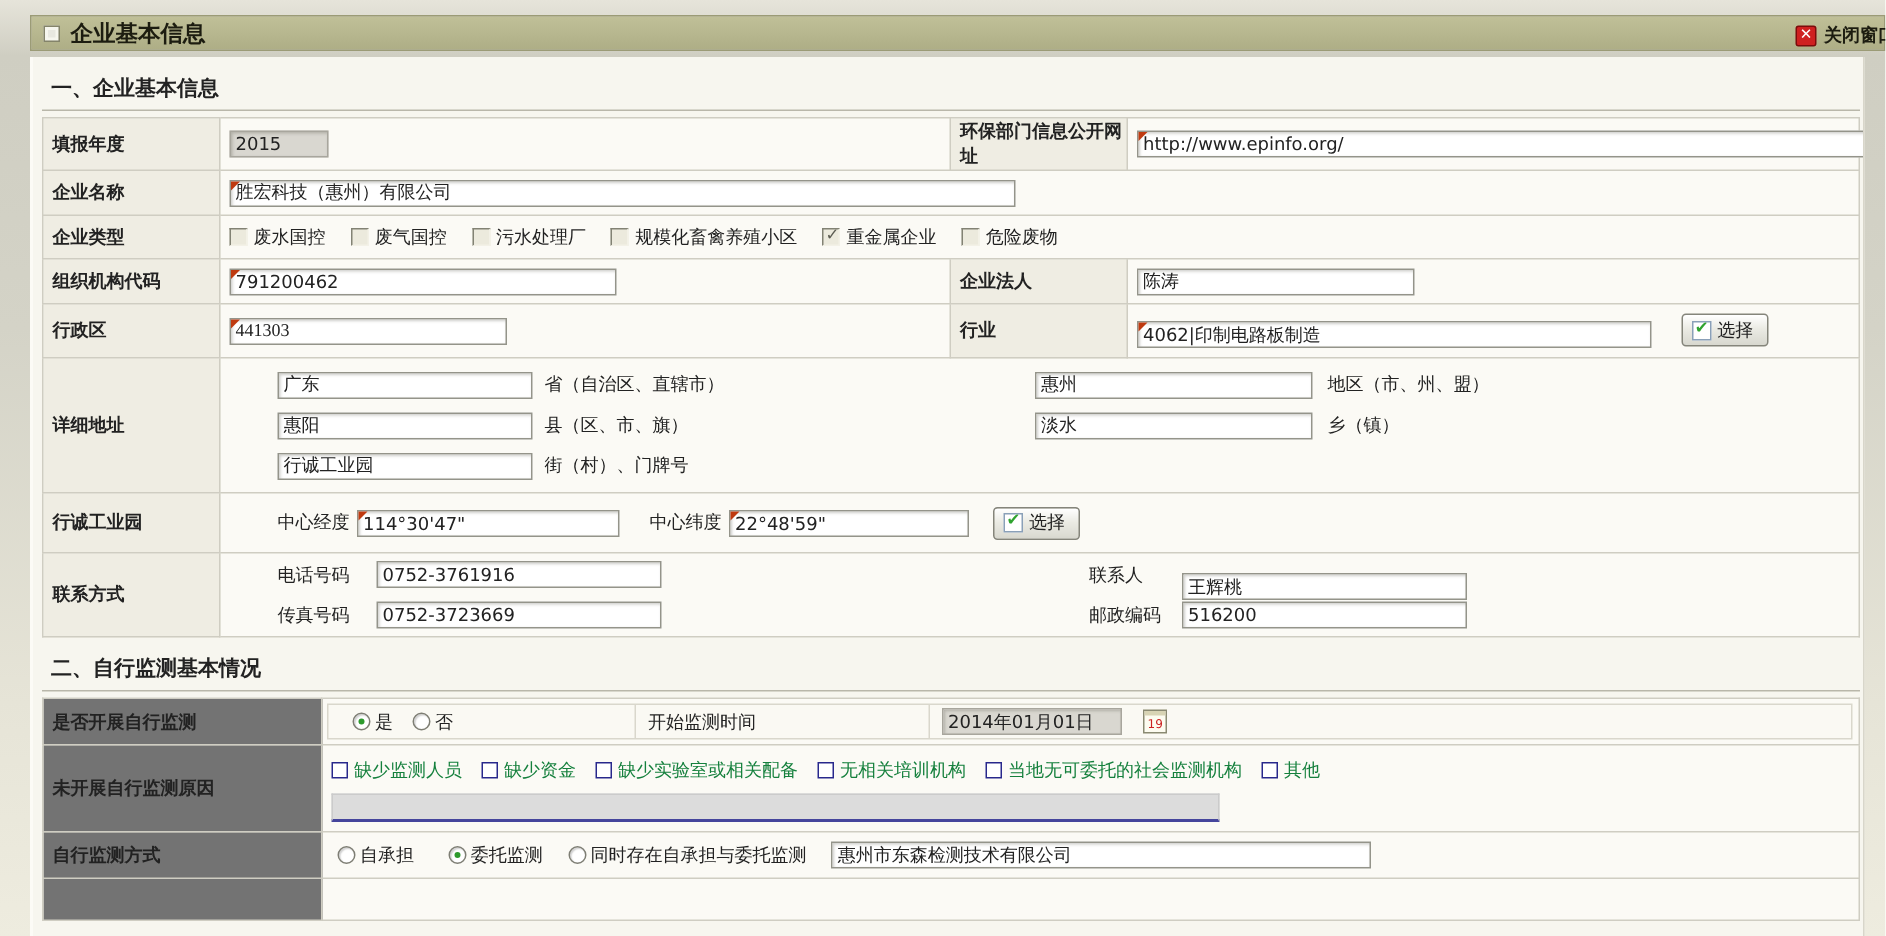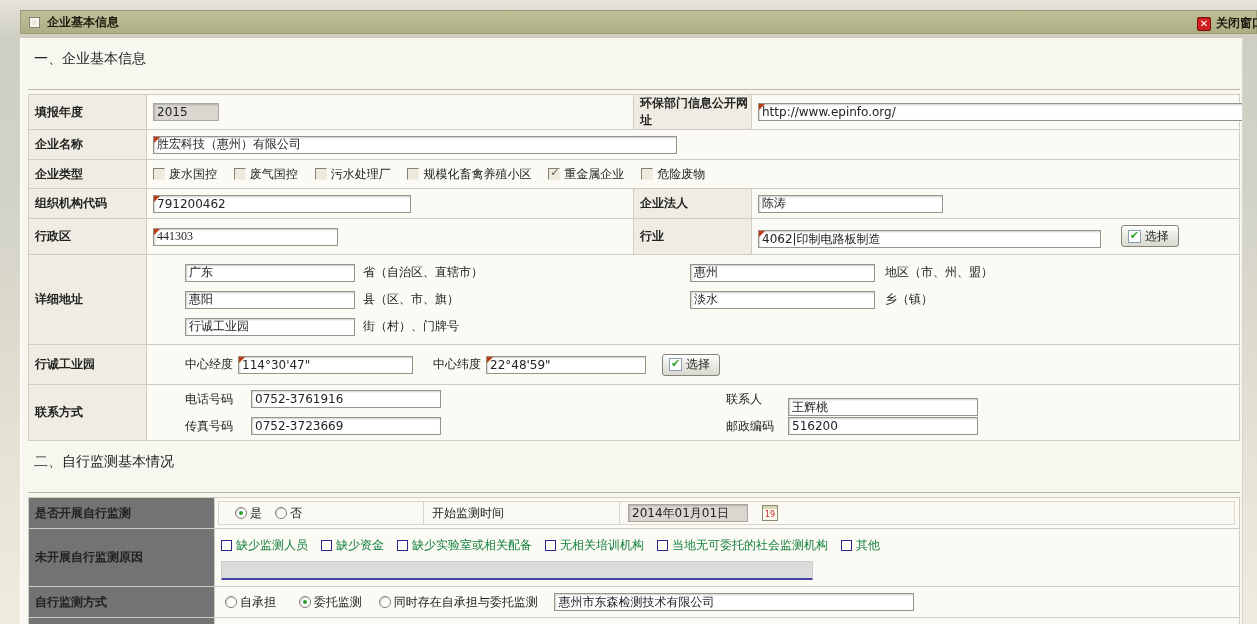--- a/index.html
+++ b/index.html
@@ -7,39 +7,39 @@
   body { font-family:"DejaVu Sans","Liberation Sans",sans-serif; font-size:12px; color:#222; }
   .screen { position:relative; width:1257px; height:624px; overflow:hidden;
     background:linear-gradient(180deg,#e6e4da 0%,#cfcec2 6%,#d4d3c7 35%,#e6e4d7 75%,#eeecdf 100%); }
 
   
   .titlebar { position:absolute; left:20px; top:10px; width:1237px; height:24px;
     background:linear-gradient(180deg,#c0c098,#aeae86); border:1px solid #9b9b76;
     display:flex; align-items:center; padding-left:8px; }
   .tb-icon { width:11px; height:11px; background:#e8e8e0; border:1px solid #84846a; margin-right:7px;
     box-shadow:inset 0 0 0 2px #f6f6ee; }
-  .tb-title { font-weight:bold; font-size:12px; color:#1c1c10; }
+  .tb-title { font-weight:bold; font-size:15px; color:#1c1c10; }
   .tb-close { position:absolute; right:-8px; top:4px; display:flex; align-items:center; gap:5px;
     font-weight:bold; color:#1c1c10; cursor:pointer; }
   .x-icon { width:14px; height:14px; background:#cf2020; border:1px solid #7d0b0b; border-radius:2px;
     color:#fff; font-size:10px; font-weight:bold; display:flex; align-items:center; justify-content:center; }
 
   
   .panel { position:absolute; left:20px; top:38px; width:1223px; height:586px;
     background:#f7f6ef; border-left:2px solid #fcfbf6; border-right:1px solid #d8d6ca; overflow:hidden; }
 
   .toolbar { display:flex; align-items:center; height:24px; margin:10px 0 0 30px; }
   .tb-lab { font-weight:bold; font-size:13px; }
   .sel { display:inline-flex; height:19px; border:1px solid #7f9db9; margin:0 10px 0 6px; background:#fff; }
   .sel-val { background:#d8e7a9; color:#9c3a00; font-weight:bold; padding:0 5px; display:flex; align-items:center; }
   .sel-btn { width:16px; border-left:1px solid #7f9db9; background:linear-gradient(#f6faff,#c6d6ec);
     color:#2d5a9e; font-size:8px; display:flex; align-items:center; justify-content:center; }
   .company-name { margin-left:8px; }
 
-  .sec-title { width:1212px; margin:8px 0 0 6px; padding:4px 0 21px 6px; font-weight:normal; font-size:14px;
+  .sec-title { width:1212px; margin:8px 0 0 6px; padding:4px 0 5px 6px; font-weight:bold; font-size:14px;
     border-bottom:1px solid #b9b7aa; }
 
   table.frm { border-collapse:collapse; table-layout:fixed; width:1212px; margin:4px 0 0 6px; background:#fbfaf5; }
   table.frm td { border:1px solid #cfcdc2; vertical-align:middle; padding:0 0 0 6px; }
   td.lbl { background:#efede3; font-weight:bold; }
 
   
   .inwrap { position:relative; display:inline-block; line-height:0; }
   .inwrap.req::before { content:""; position:absolute; left:1px; top:1px; z-index:2; width:0; height:0;
     border-top:6px solid #bf3a10; border-right:6px solid transparent; }

